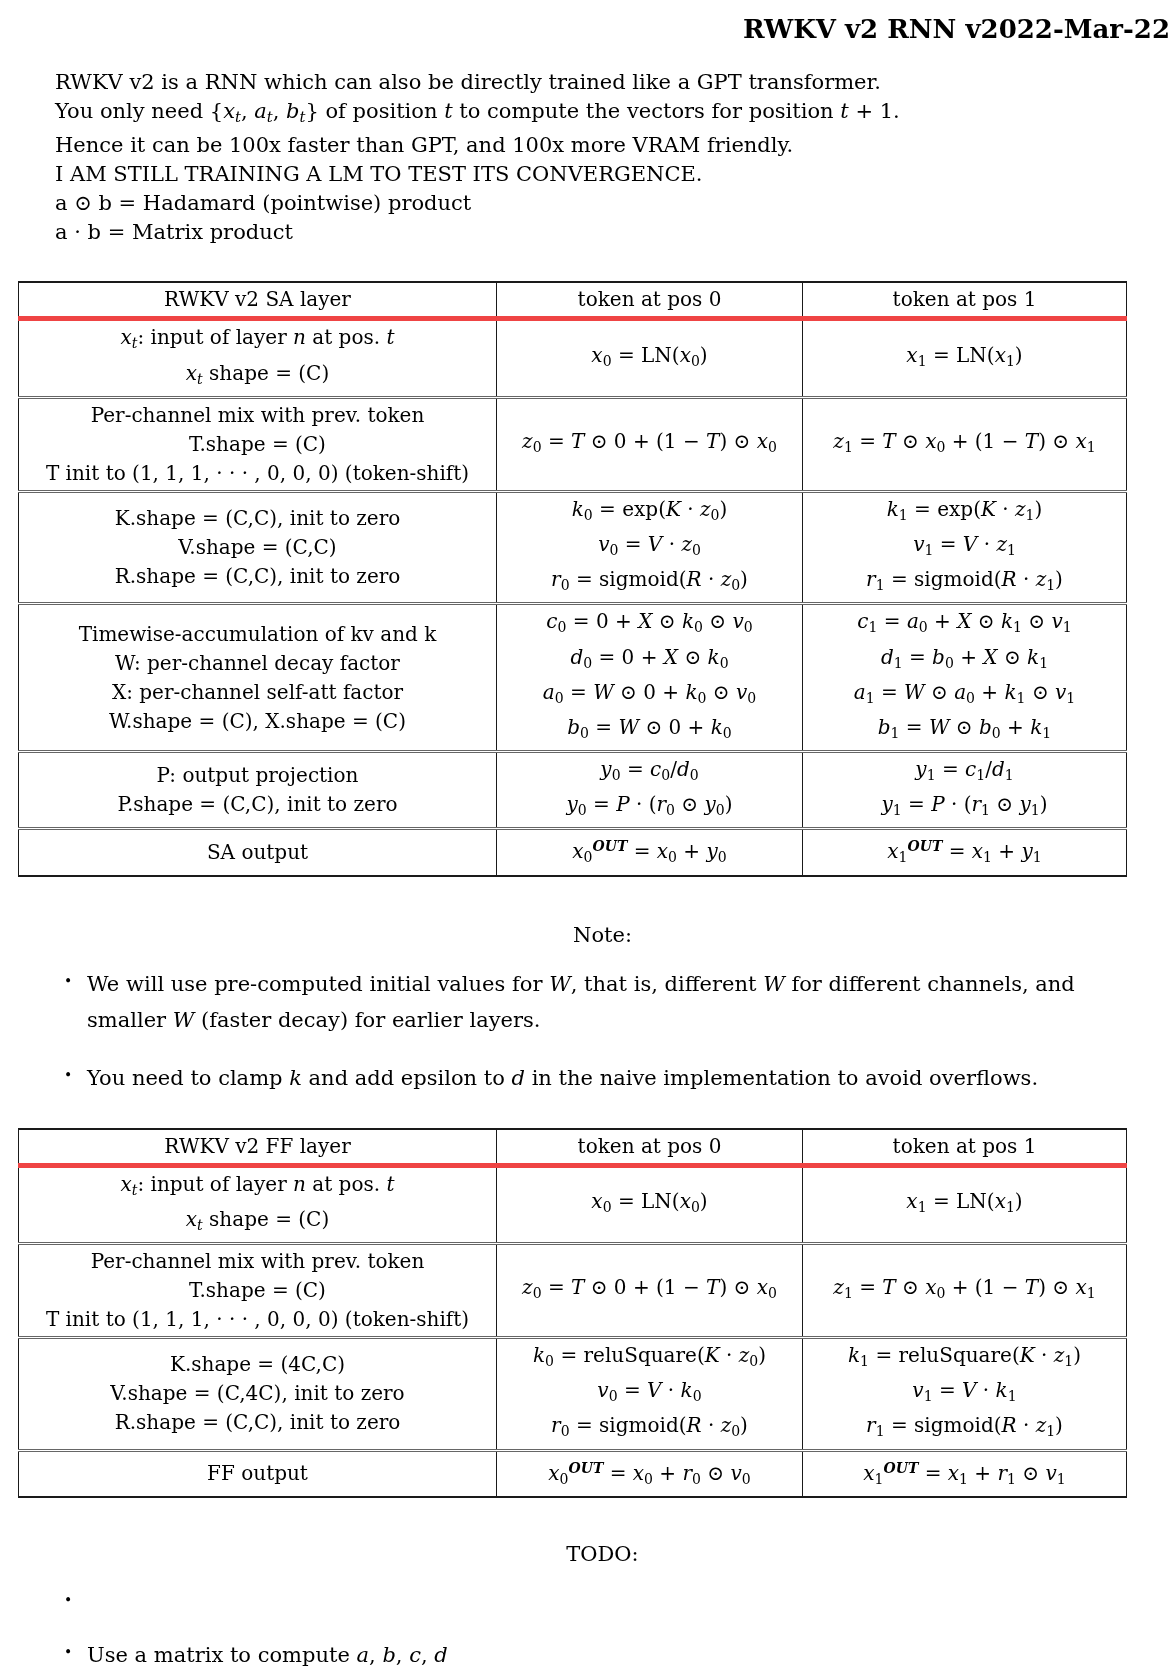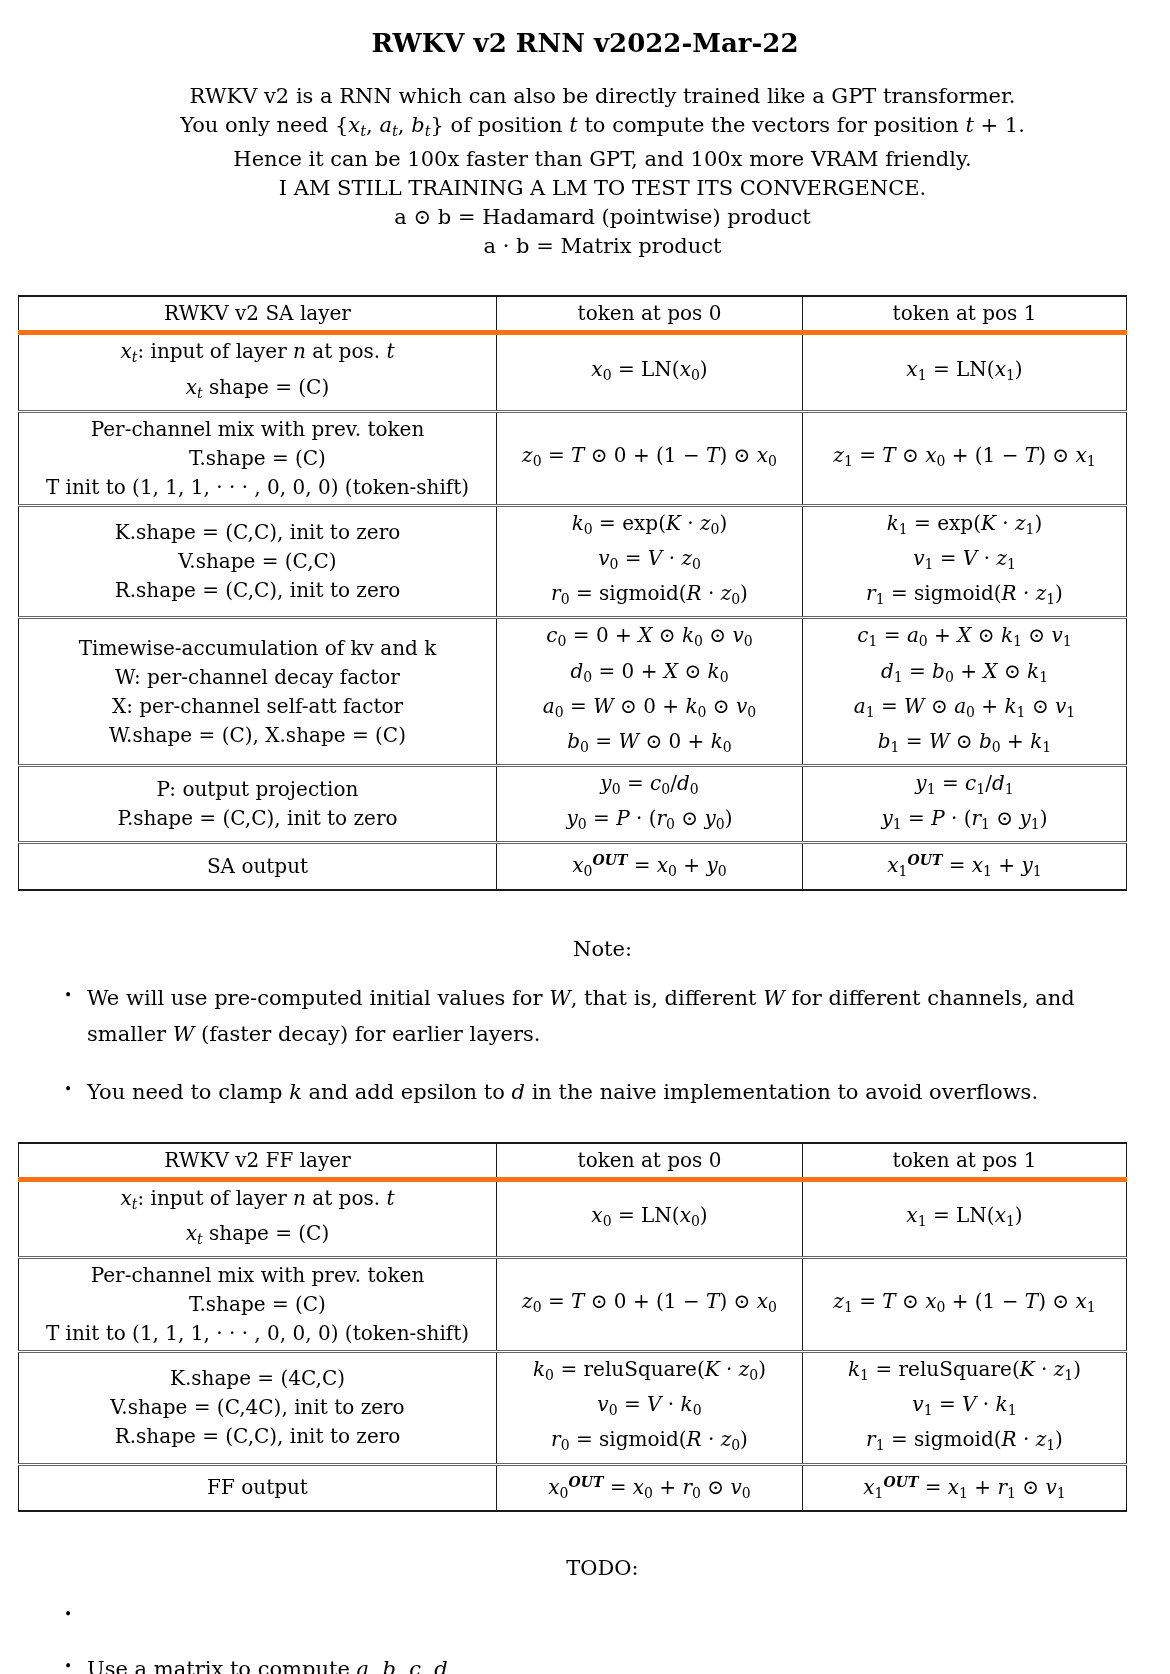--- a/index.html
+++ b/index.html
@@ -10,32 +10,31 @@
   }
   body {
     width: 1170px;
     height: 1674px;
     overflow: hidden;
     font-family: "DejaVu Serif", "Liberation Serif", serif;
   }
   .page { width: 1170px; }
 
   .doc-title {
-    padding-top: 28px;
-    text-align: center;
+    padding-top: 14px;
+    text-align: right;
     font-weight: bold;
     font-size: 26px;
     line-height: 30px;
   }
 
   .intro {
     margin: 24px 20px 0 55px;
     font-size: 21px;
     line-height: 29px;
-    text-align: center;
   }
   .intro-line { white-space: nowrap; }
 
   table.formula-table {
     border-collapse: collapse;
     margin: 34px 0 0 18px;
     width: 1108px;
     table-layout: fixed;
     font-size: 20px;
     border: 1px solid #1a1a1a;
@@ -49,21 +48,21 @@
   table.formula-table th,
   table.formula-table td {
     border-left: 1px solid #1a1a1a;
     border-right: 1px solid #1a1a1a;
     text-align: center;
     vertical-align: middle;
     padding: 2px 6px;
     font-weight: normal;
     line-height: 29px;
   }
-  table.formula-table thead tr { border-bottom: 5px solid #f97316; }
+  table.formula-table thead tr { border-bottom: 1px solid #f97316; }
   table.formula-table tbody tr { border-top: 3px double #666666; }
   table.formula-table tbody tr:first-child { border-top: 5px solid #ef4444; }
 
   .cell-line { line-height: 29px; }
 
   sub { font-size: 70%; vertical-align: -0.3em; }
   sup { font-size: 70%; vertical-align: 0.5em; font-weight: bold; }
   i { font-style: italic; }
 
   .note-section { margin: 44px 20px 0 55px; font-size: 21px; }

